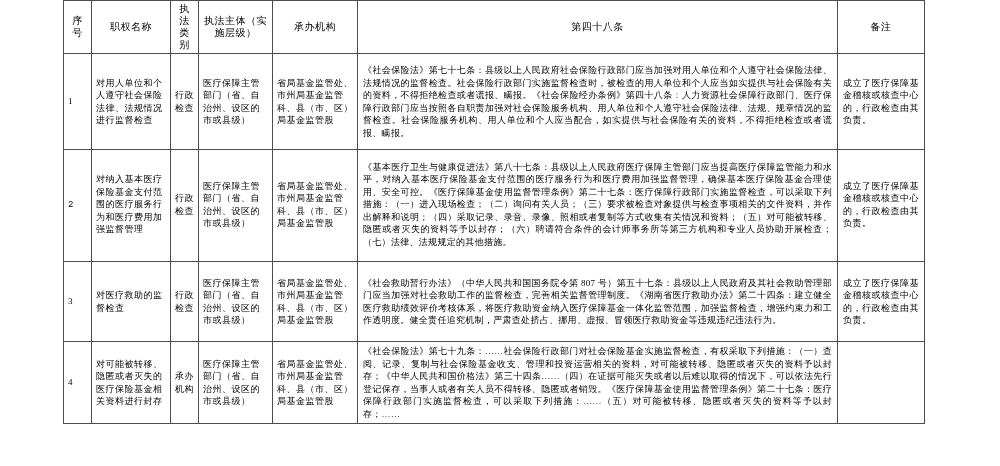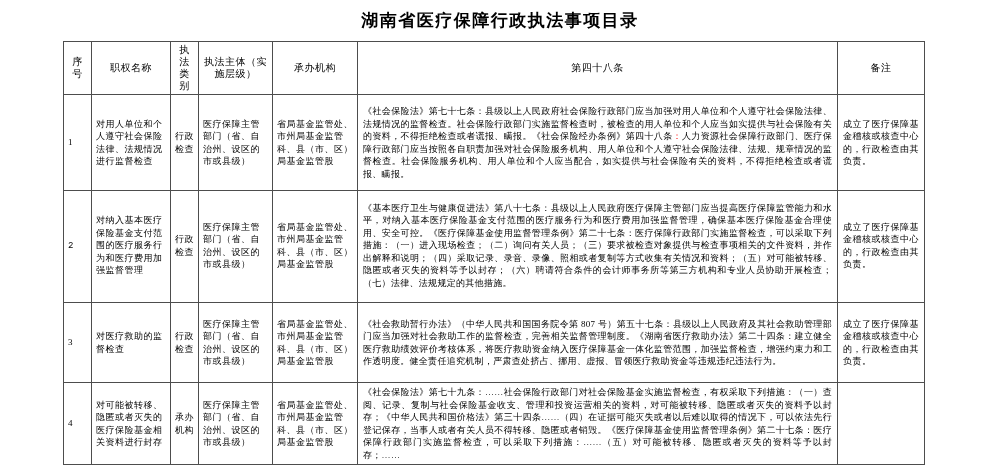--- a/index.html
+++ b/index.html
@@ -15,21 +15,20 @@
   table.grid td.col-index{letter-spacing:0;}
   tbody tr:nth-child(1) td{height:96px;}
   tbody tr:nth-child(2) td{height:112px;font-family:Liberation Mono, monospace;}
   tbody tr:nth-child(3) td{height:80px;}
   tbody tr:nth-child(4) td{height:80px;}
 </style>
 </head>
 <body>
 
 <div class="page">
-  <h1 class="title">湖南省医疗保障行政执法事项目录</h1>
   <table class="grid">
     <colgroup>
       <col style="width:28px">
         <col style="width:79px">
         <col style="width:28px">
       <col style="width:74px">
         <col style="width:85px">
         <col style="width:480px">
         <col style="width:87px">
     </colgroup>

